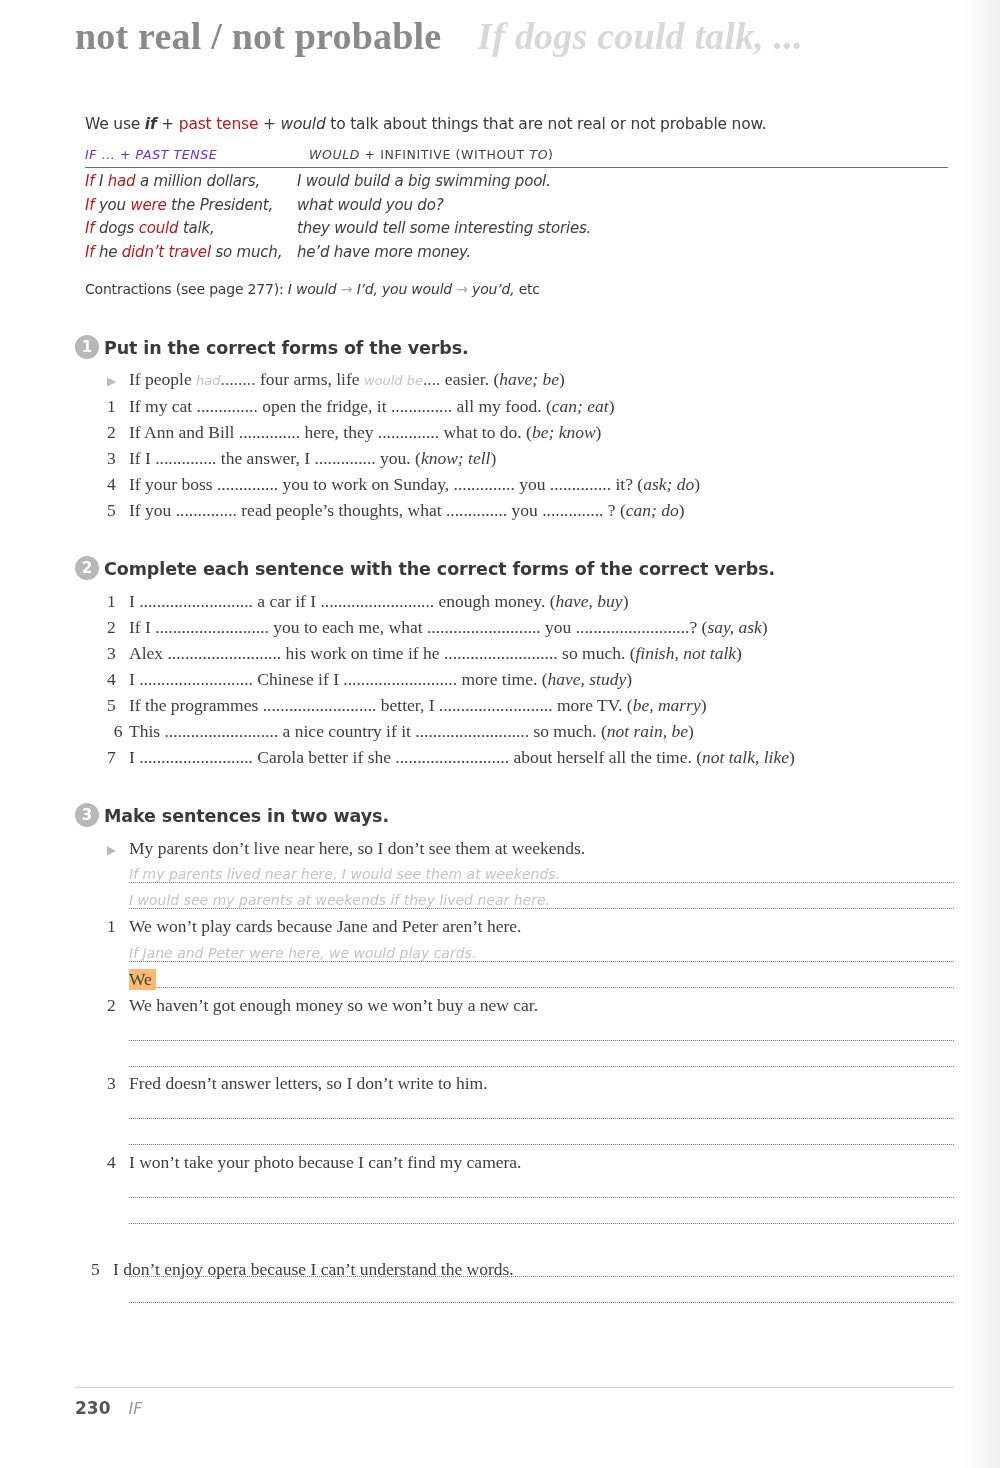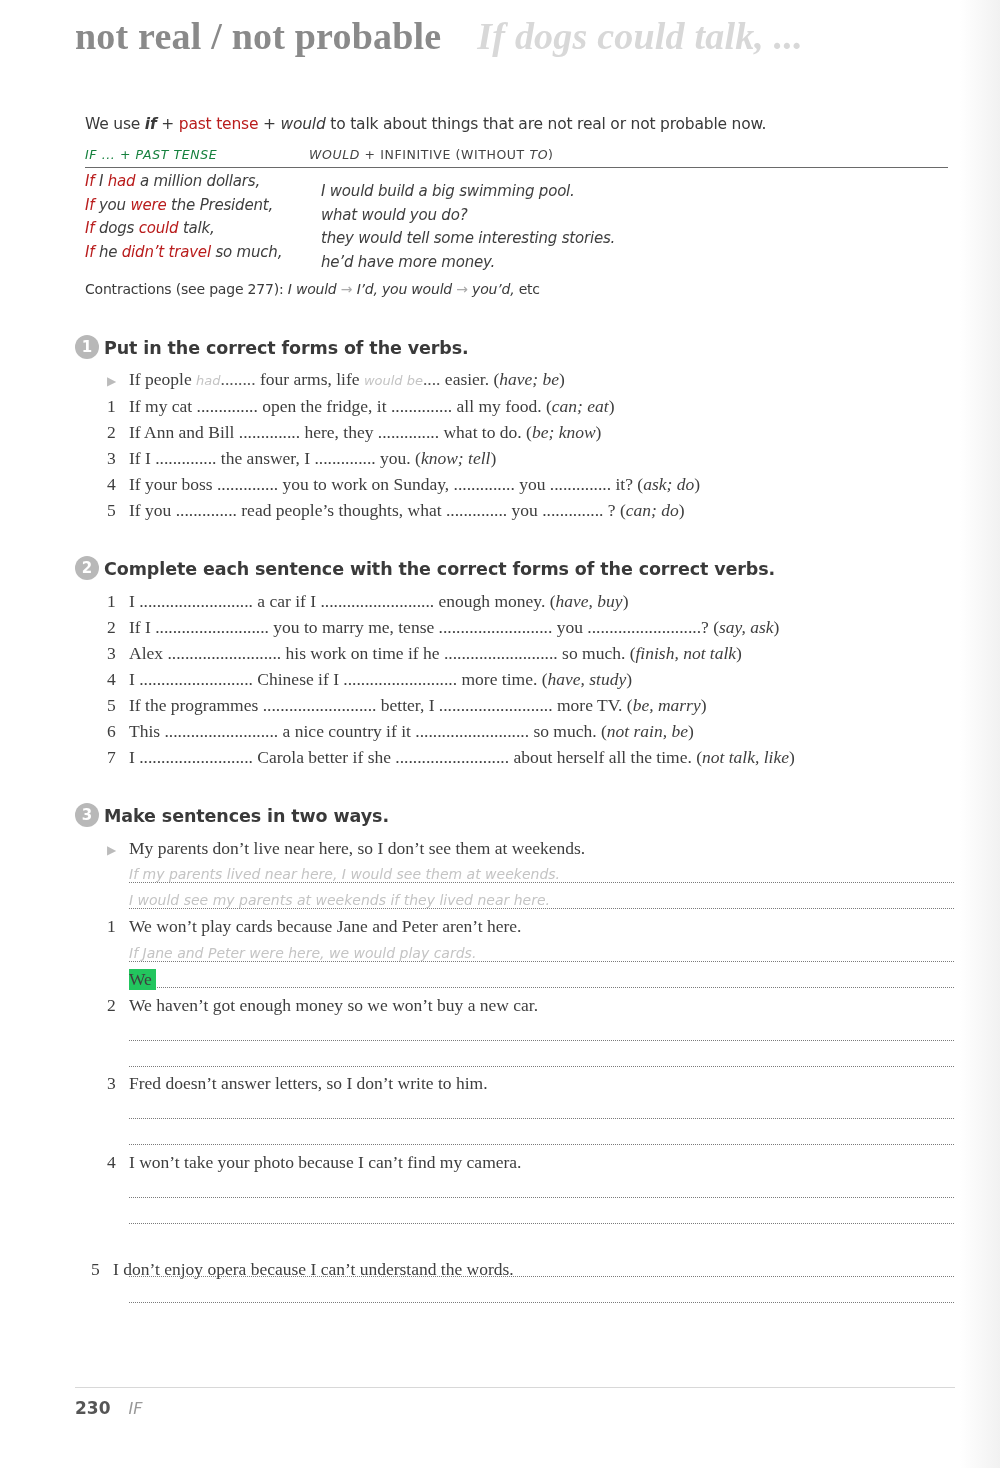--- a/index.html
+++ b/index.html
@@ -18,28 +18,28 @@
   .title .sub { font-style:italic; color:#d8d8d8; margin-left:36px; }
 
   .sans { font-family:"DejaVu Sans", "Liberation Sans", sans-serif; }
   .lite { color:#b91c1c; }
 
   .intro { position:absolute; left:85px; top:115px; font-size:15.5px; color:#3a3a3a; white-space:nowrap; letter-spacing:-0.2px;}
   .intro i { font-style:italic; }
   .intro b { font-style:italic; font-weight:bold; }
 
   .tbl-head { position:absolute; left:85px; top:147px; width:863px; height:20px; border-bottom:1.5px solid #6a6a6a; font-size:12.5px; color:#444; letter-spacing:0.6px; white-space:nowrap;}
-  .tbl-head .c1 { position:absolute; left:0; top:0; color:#15803d; }
+  .tbl-head .c1 { position:absolute; left:0; top:0; color:#6d28d9; }
   .tbl-head .c2 { position:absolute; left:224px; top:0; color:#444; }
   .tbl-head i { font-style:italic; }
 
   .tbl-rows { position:absolute; left:85px; top:172px; font-size:15px; font-style:italic; color:#3e3e3e; letter-spacing:-0.2px;}
   .tbl-row { position:relative; height:23.5px; white-space:nowrap; }
   .tbl-row .c1 { position:absolute; left:0; }
-  .tbl-row .c2 { position:absolute; left:236px;margin-top:10px; }
+  .tbl-row .c2 { position:absolute; left:212px; }
 
   .contractions { position:absolute; left:85px; top:281px; font-size:14px; color:#3a3a3a; white-space:nowrap; letter-spacing:-0.2px;}
   .contractions i { font-style:italic; }
   .arrow { color:#aaa; font-style:normal; }
 
   .ex-head { position:absolute; left:75px; white-space:nowrap; font-size:17.5px; color:#3a3a3a; font-weight:bold; letter-spacing:-0.1px;}
   .ex-num {
     display:inline-block; width:24px; height:24px; border-radius:50%; background:#b8b8b8; color:#fff;
     font-size:15px; text-align:center; line-height:24px; vertical-align:middle; margin-right:5px; position:relative; top:-2px;
   }
@@ -48,21 +48,21 @@
   .line i { font-style:italic; }
   .tri { color:#bbb; font-size:12px; display:inline-block; width:22px; }
   .dots { letter-spacing:0px; color:#555; }
   .hand { color:#c4c4c4; font-family:"DejaVu Sans", sans-serif; font-style:italic; font-size:13px; }
 
   .write-line {
     position:absolute; left:129px; width:825px; height:22px;
     border-bottom:1.5px dotted #7a7a7a;
   }
   .write-line .hand { position:absolute; left:0; bottom:0px; font-size:14px; white-space:nowrap; }
-  .write-line .lead { position:absolute; left:0; bottom:-3px; font-family:"Liberation Serif", serif; font-size:17.5px; color:#3e3e3e; background:#22c55e; padding-right:4px;}
+  .write-line .lead { position:absolute; left:0; bottom:-3px; font-family:"Liberation Serif", serif; font-size:17.5px; color:#3e3e3e; background:#fdba74; padding-right:4px;}
 
   .footer-rule { position:absolute; left:75px; top:1387px; width:880px; border-top:1px solid #d8d8d8; }
   .footer { position:absolute; left:75px; top:1398px; font-size:17px; white-space:nowrap; }
   .footer .pg { font-weight:bold; color:#555; }
   .footer .sec { font-style:italic; color:#999; margin-left:18px; font-size:16px;}
 </style>
 </head>
 <body>
 
 <div class="edge-shadow"></div>
@@ -112,25 +112,25 @@
 <div class="line" style="left:107px; top:396px;"><span class="num">1</span><span>If my cat .............. open the fridge, it .............. all my food. (</span><i>can; eat</i><span>)</span></div>
 <div class="line" style="left:107px; top:422px;"><span class="num">2</span><span>If Ann and Bill .............. here, they .............. what to do. (</span><i>be; know</i><span>)</span></div>
 <div class="line" style="left:107px; top:448px;"><span class="num">3</span><span>If I .............. the answer, I .............. you. (</span><i>know; tell</i><span>)</span></div>
 <div class="line" style="left:107px; top:474px;"><span class="num">4</span><span>If your boss .............. you to work on Sunday, .............. you .............. it? (</span><i>ask; do</i><span>)</span></div>
 <div class="line" style="left:107px; top:500px;"><span class="num">5</span><span>If you .............. read people’s thoughts, what .............. you .............. ? (</span><i>can; do</i><span>)</span></div>
 
 <div class="ex-head sans" style="top:558px;">
   <span class="ex-num">2</span><span>Complete each sentence with the correct forms of the correct verbs.</span>
 </div>
 <div class="line" style="left:107px; top:591px;"><span class="num">1</span><span>I .......................... a car if I .......................... enough money. (</span><i>have, buy</i><span>)</span></div>
-<div class="line" style="left:107px; top:617px;"><span class="num">2</span><span>If I .......................... you to marry me, tense .......................... you ..........................? (</span><i>say, ask</i><span>)</span></div>
+<div class="line" style="left:107px; top:617px;"><span class="num">2</span><span>If I .......................... you to each me, what .......................... you ..........................? (</span><i>say, ask</i><span>)</span></div>
 <div class="line" style="left:107px; top:643px;"><span class="num">3</span><span>Alex .......................... his work on time if he .......................... so much. (</span><i>finish, not talk</i><span>)</span></div>
 <div class="line" style="left:107px; top:669px;"><span class="num">4</span><span>I .......................... Chinese if I .......................... more time. (</span><i>have, study</i><span>)</span></div>
 <div class="line" style="left:107px; top:695px;"><span class="num">5</span><span>If the programmes .......................... better, I .......................... more TV. (</span><i>be, marry</i><span>)</span></div>
-<div class="line" style="left:107px; top:721px;"><span class="num">6</span><span>This .......................... a nice country if it .......................... so much. (</span><i>not rain, be</i><span>)</span></div>
+<div class="line" style="left:107px; top:721px;text-align:center;"><span class="num">6</span><span>This .......................... a nice country if it .......................... so much. (</span><i>not rain, be</i><span>)</span></div>
 <div class="line" style="left:107px; top:747px;"><span class="num">7</span><span>I .......................... Carola better if she .......................... about herself all the time. (</span><i>not talk, like</i><span>)</span></div>
 
 <div class="ex-head sans" style="top:805px;">
   <span class="ex-num">3</span><span>Make sentences in two ways.</span>
 </div>
 
 <div class="line" style="left:107px; top:838px;"><span class="tri">▶</span><span>My parents don’t live near here, so I don’t see them at weekends.</span></div>
 <div class="write-line" style="top:860px;">
     <span class="hand">If my parents lived near here, I would see them at weekends.</span>
   </div>

